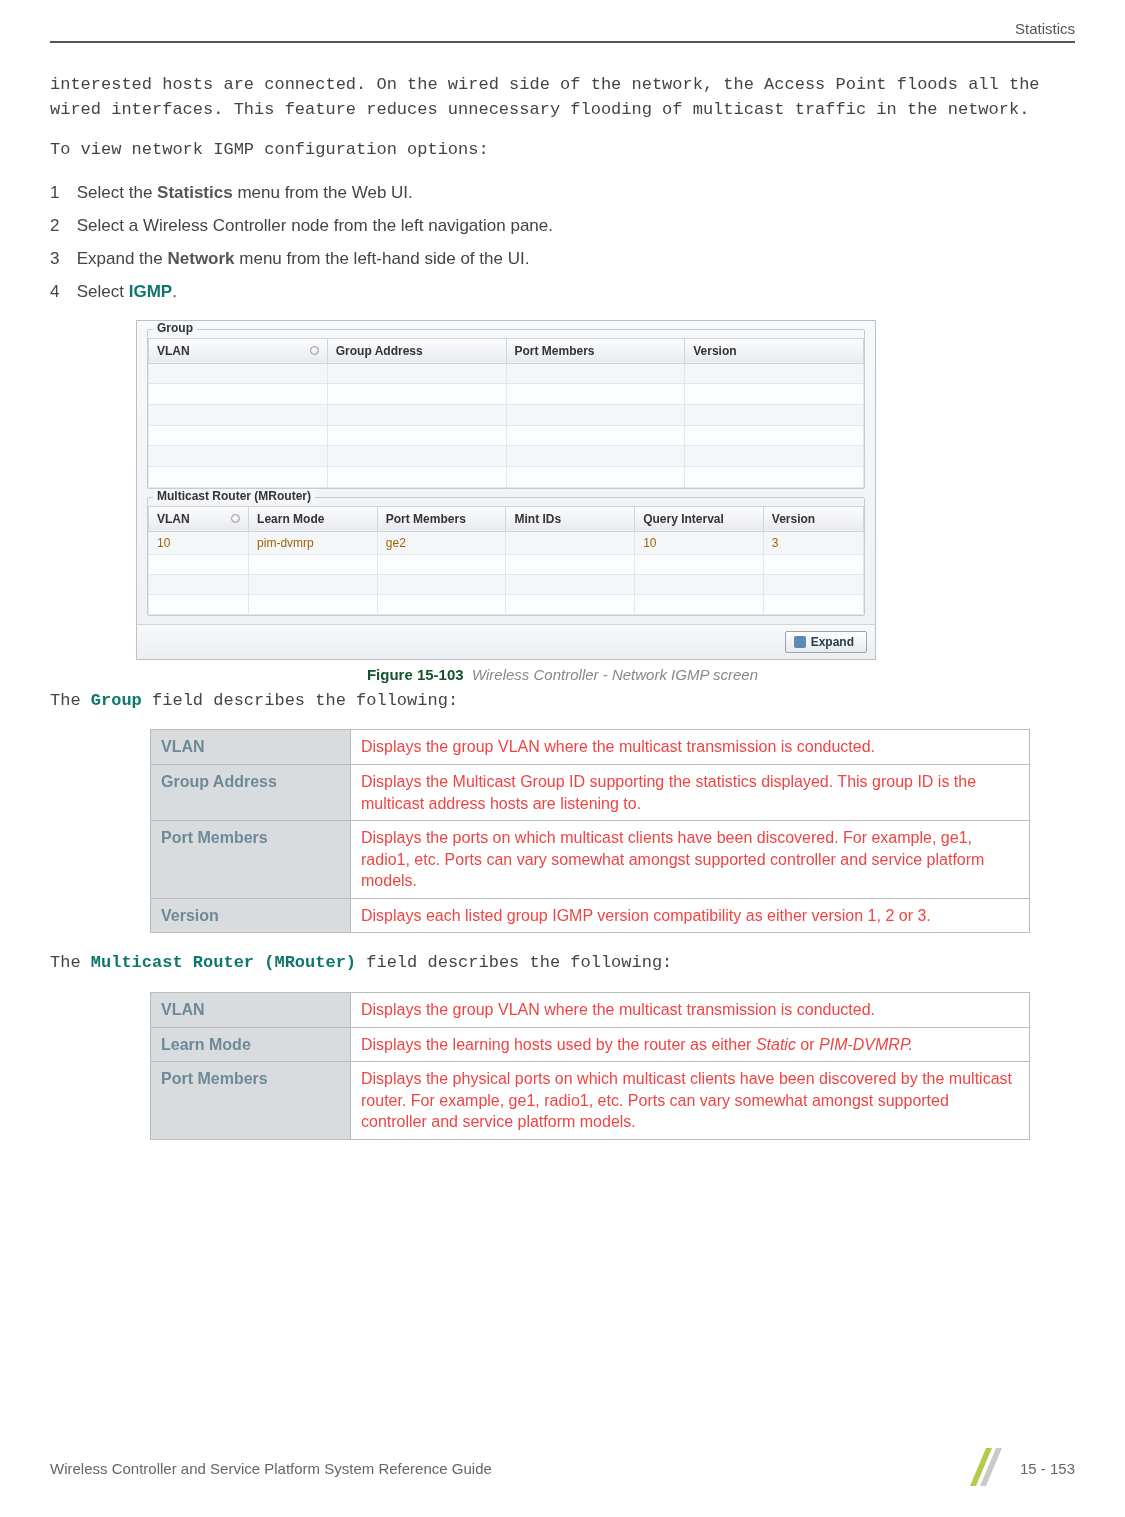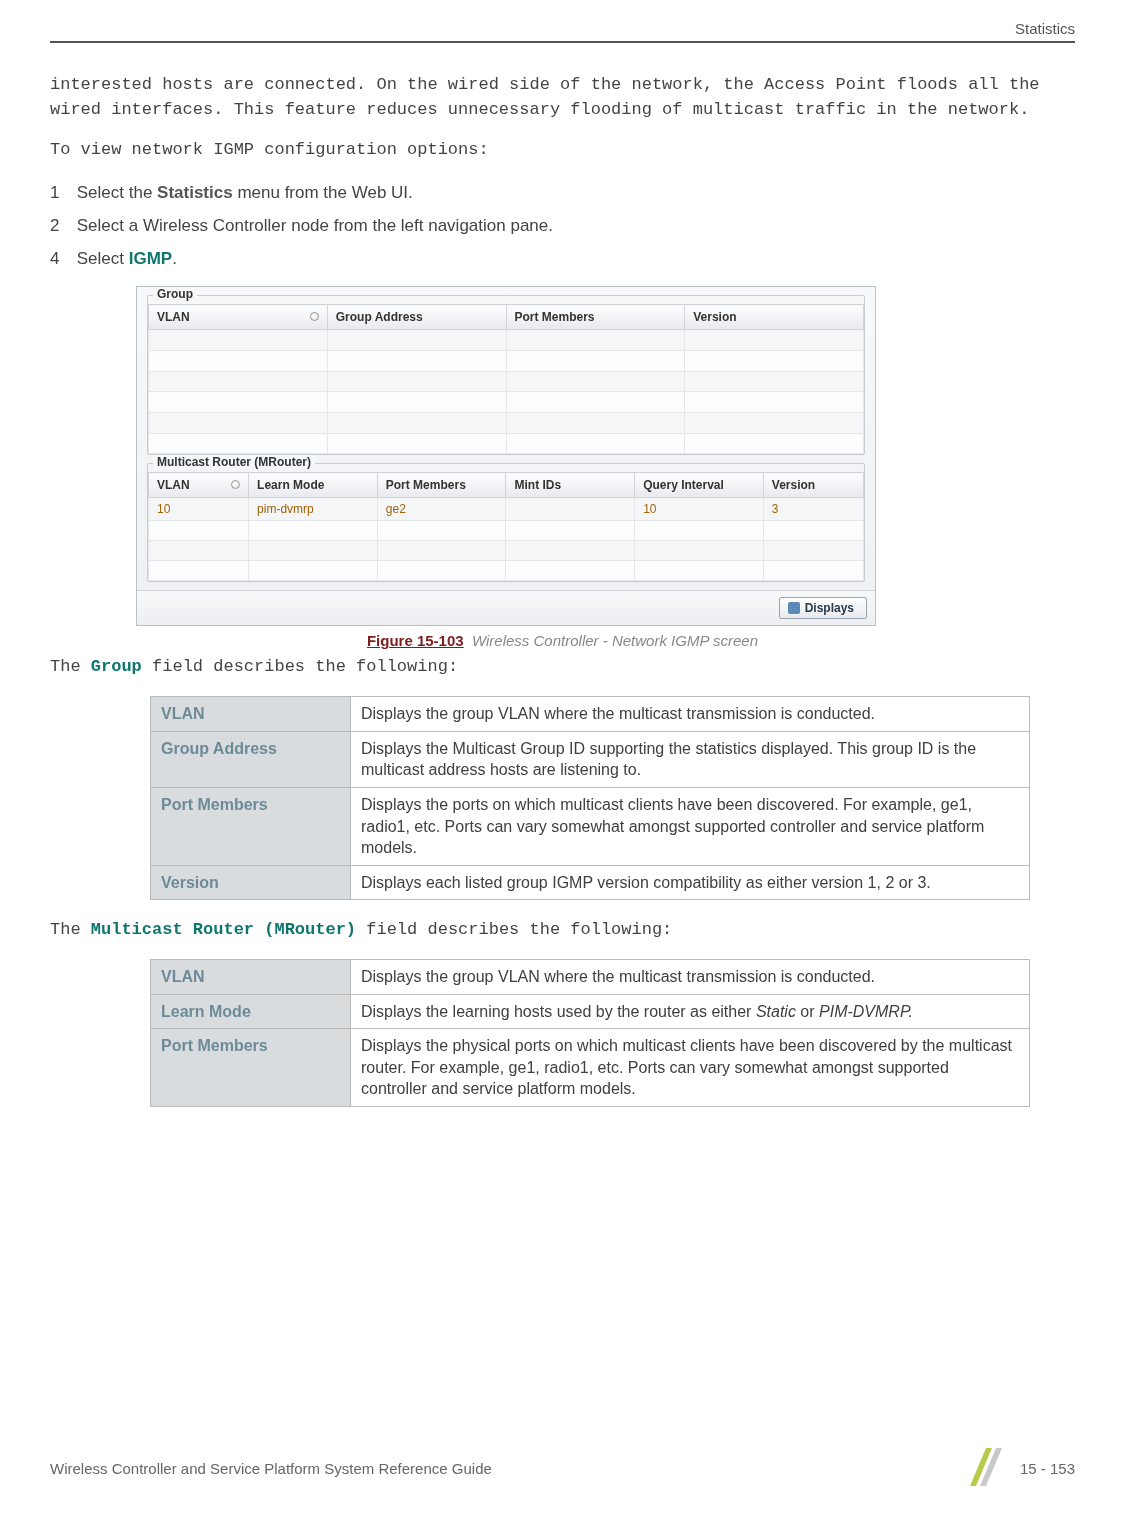--- a/index.html
+++ b/index.html
@@ -118,21 +118,21 @@
     border-radius: 2px;
     vertical-align: -2px;
     margin-right: 5px;
   }
 
   .fig-caption {
     text-align: center;
     font-size: 15px;
     margin: 6px 0 6px 0;
   }
-  .fig-caption .lbl { font-weight: 700; color: #7f1d1d; text-decoration: underline; }
+  .fig-caption .lbl { font-weight: 700; color: #14532d; }
   .fig-caption .desc { font-style: italic; color: #888; }
 
   
   .desc-table {
     width: 880px;
     margin: 6px 0 18px 100px;
     border-collapse: collapse;
     font-size: 16px;
   }
   .desc-table td {
@@ -140,21 +140,21 @@
     padding: 6px 10px;
     vertical-align: top;
     line-height: 1.35;
   }
   .desc-table td:first-child {
     width: 200px;
     background: #d9dcde;
     font-weight: 700;
     color: #6d8a97;
   }
-  .desc-table td:last-child { color: #404040; }
+  .desc-table td:last-child { color: #ef4444; }
   .italic { font-style: italic; }
 
   
   .footer {
     position: absolute;
     left: 50px; right: 50px; bottom: 24px;
     display: flex; align-items: center;
     font-size: 15px; color: #666;
   }
   .footer .title { flex: 1; }
@@ -174,20 +174,24 @@
 <ol class="step-list">
   <li>
     <span class="step-num">1</span>
     <span>Select the </span><span class="bold">Statistics</span><span> menu from the Web UI.</span>
   </li>
   <li>
     <span class="step-num">2</span>
     <span>Select a Wireless Controller node from the left navigation pane.</span>
   </li>
   <li>
+    <span class="step-num">3</span>
+    <span>Expand the </span><span class="bold">Network</span><span> menu from the left-hand side of the UI.</span>
+  </li>
+  <li>
     <span class="step-num">4</span>
     <span>Select </span><span class="bold-teal">IGMP</span><span>.</span>
   </li>
 </ol>
 
 <div class="shot-wrap">
   <div class="shot">
 
     <div class="fieldset">
       <div class="fieldset-label">Group</div>
@@ -290,21 +294,21 @@
                 <td></td>
                 <td></td>
               </tr>
           </tbody>
         </table>
       </div>
     </div>
 
     <div class="btn-bar">
       <span class="btn">
-        <span class="btn-icon"></span><span>Displays</span>
+        <span class="btn-icon"></span><span>Expand</span>
       </span>
     </div>
   </div>
 </div>
 
 <div class="fig-caption">
   <span class="lbl">Figure 15-103</span>&nbsp;&nbsp;<span class="desc">Wireless Controller - Network IGMP screen</span>
 </div>
 
 <p class="para">

